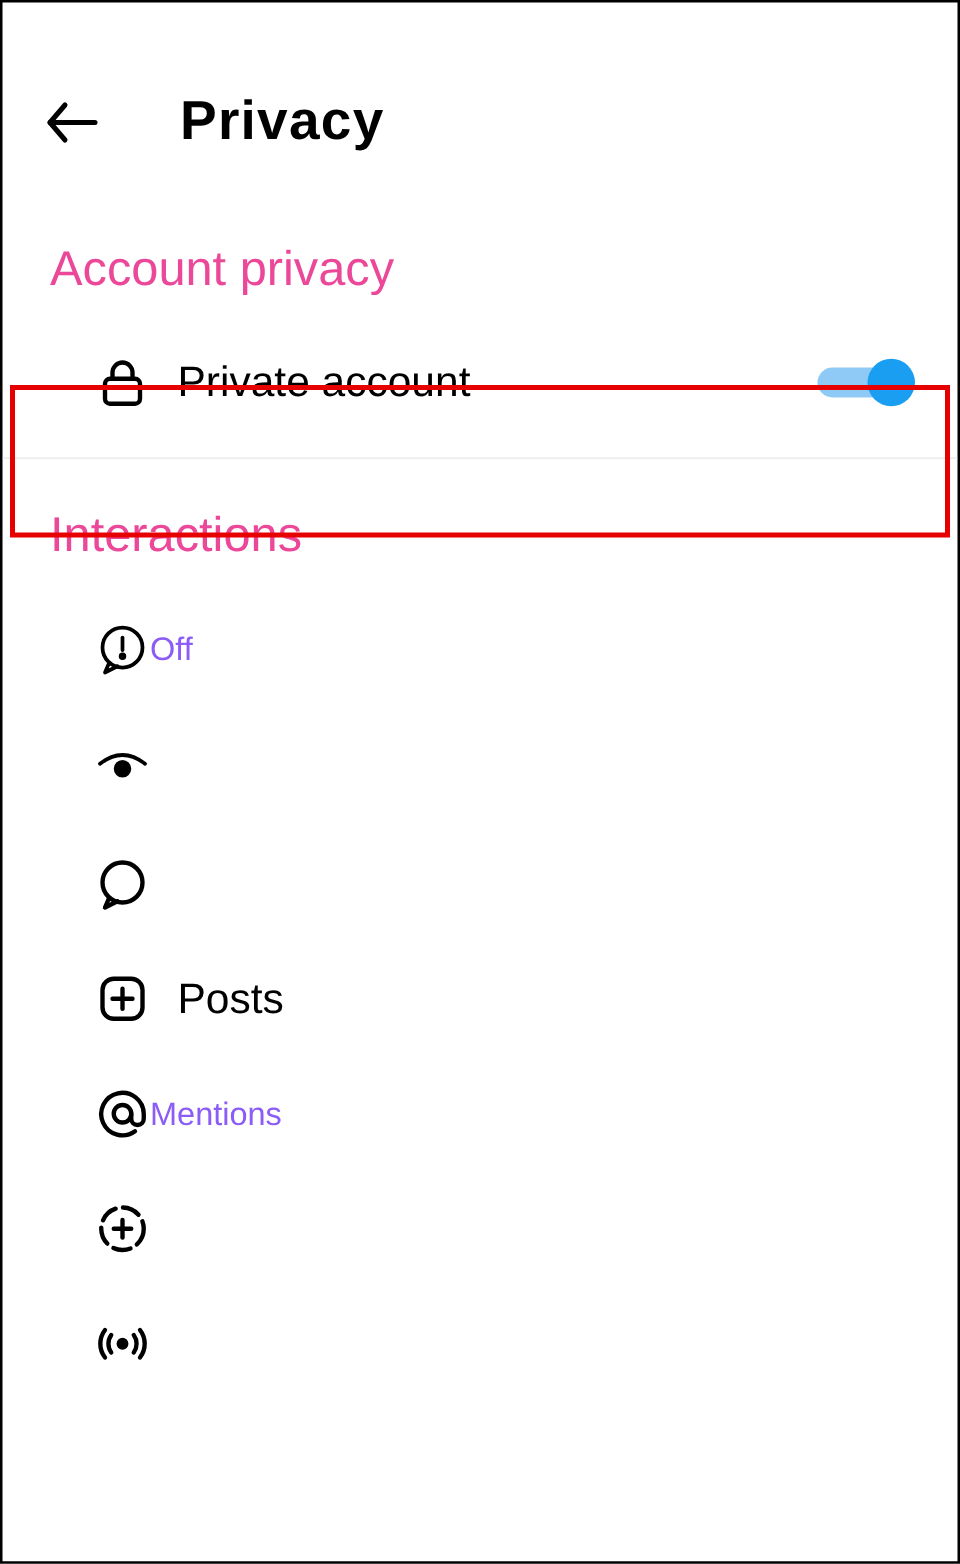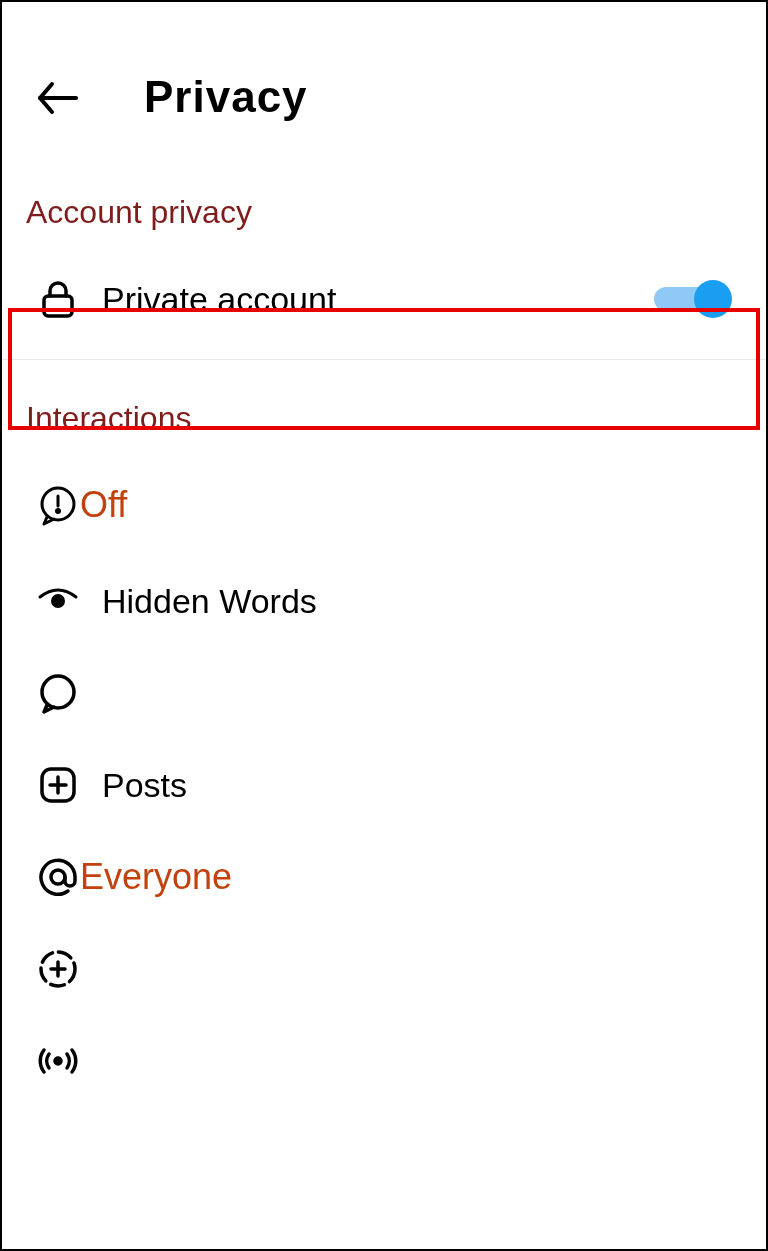--- a/index.html
+++ b/index.html
@@ -25,45 +25,46 @@
     align-items: center;
     justify-content: center;
   }
   .title {
     font-size: 44px;
     font-weight: bold;
     margin-left: 60px;
     letter-spacing: 1px;
   }
   .section-label {
-    font-size: 32px;
-    color: #7f1d1d;
-    padding: 20px 34px 18px 24px;
+    font-size: 39px;
+    color: #ec4899;
+    padding: 20px 34px 18px 38px;
   }
   .row {
     display: flex;
     align-items: center;
     padding: 28px 34px;
+    margin-left: 40px;
   }
   .row-icon {
     width: 44px;
     height: 44px;
     flex-shrink: 0;
     display: flex;
     align-items: center;
     justify-content: center;
   }
   .row-label {
     font-size: 34px;
     margin-left: 22px;
     flex: 1;
   }
   .row-value {
-    font-size: 36px;
-    color: #c2410c;
+    font-size: 26px;
+    color: #8b5cf6;
   }
   .toggle {
     width: 78px;
     height: 38px;
     position: relative;
   }
   .toggle-track {
     position: absolute;
     width: 64px;
     height: 24px;
@@ -142,21 +143,20 @@
   <div class="row-value">Off</div>
 </div>
 
 <div class="row tight">
   <div class="row-icon">
     <svg width="44" height="44" viewBox="0 0 44 44" fill="none" stroke="#000" stroke-width="3" stroke-linecap="round" stroke-linejoin="round">
       <path d="M4 18 Q22 4 40 18"></path>
       <circle cx="22" cy="22" r="7" fill="#000" stroke="none"></circle>
     </svg>
   </div>
-  <div class="row-label">Hidden Words</div>
 </div>
 
 <div class="row tight">
   <div class="row-icon">
     <svg width="42" height="42" viewBox="0 0 42 42" fill="none" stroke="#000" stroke-width="3.5" stroke-linecap="round" stroke-linejoin="round">
       <circle cx="21" cy="20" r="16"></circle>
       <path d="M10 33 L7 40 L17 35"></path>
     </svg>
   </div>
 </div>
@@ -172,21 +172,21 @@
   <div class="row-label">Posts</div>
 </div>
 
 <div class="row tight">
   <div class="row-icon">
     <svg width="42" height="42" viewBox="0 0 42 42" fill="none" stroke="#000" stroke-width="3.5" stroke-linecap="round" stroke-linejoin="round">
       <circle cx="21" cy="21" r="7"></circle>
       <path d="M28 21 v4 a5 5 0 0 0 10 0 v-4 a17 17 0 1 0 -7 14"></path>
     </svg>
   </div>
-  <div class="row-value">Everyone</div>
+  <div class="row-value">Mentions</div>
 </div>
 
 <div class="row tight">
   <div class="row-icon">
     <svg width="42" height="42" viewBox="0 0 42 42" fill="none" stroke="#000" stroke-width="3.5" stroke-linecap="round" stroke-linejoin="round">
       <circle cx="21" cy="21" r="17" stroke-dasharray="14 6"></circle>
       <line x1="21" y1="14" x2="21" y2="28"></line>
       <line x1="14" y1="21" x2="28" y2="21"></line>
     </svg>
   </div>

